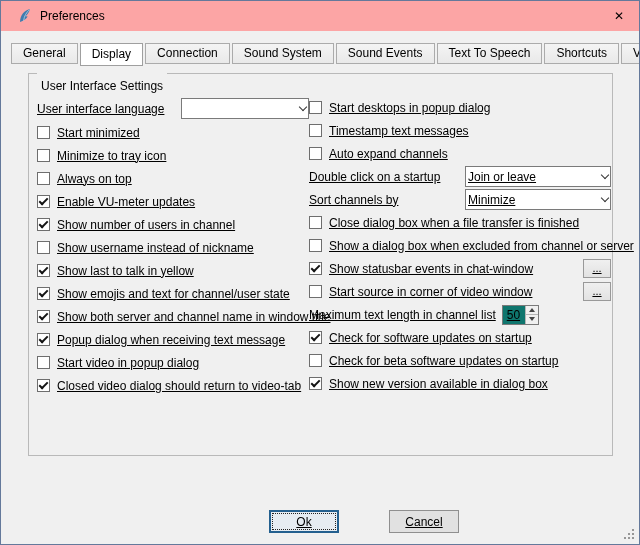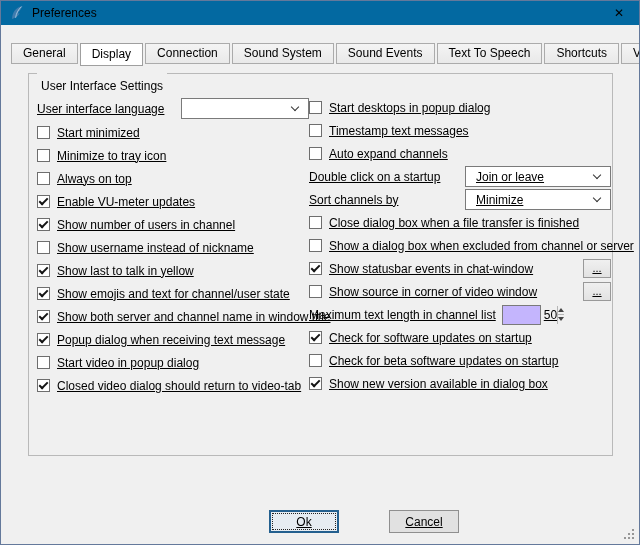--- a/index.html
+++ b/index.html
@@ -1,43 +1,43 @@
 <!DOCTYPE html>
 <html><head>
 <meta charset="utf-8">
 <style>
   *{box-sizing:border-box;margin:0;padding:0;}
   html,body{width:640px;height:545px;}
   body{font-family:"Liberation Sans","DejaVu Sans",sans-serif;font-size:12px;color:#000;background:#fff;}
   .window{position:relative;width:640px;height:545px;background:#f0f0f0;border:1px solid #64799b;overflow:hidden;}
-  .titlebar{height:24px;background:#0369a1;display:flex;align-items:center;padding-left:8px;}
+  .titlebar{height:30px;background:#fca5a5;display:flex;align-items:center;padding-left:16px;}
   .app-icon{width:16px;height:16px;margin-right:7px;display:inline-flex;}
   .title{font-size:12px;}
   .close{margin-left:auto;width:40px;height:100%;display:flex;align-items:center;justify-content:center;font-family:"DejaVu Sans",sans-serif;font-size:12px;cursor:default;}
   .tabbar{position:absolute;top:42px;left:10px;right:5px;height:23px;display:flex;align-items:flex-start;}
   .tab{height:21px;line-height:19px;padding:0 11px;background:linear-gradient(#f4f4f4,#e9e9e9);border:1px solid #ababab;margin-right:2px;white-space:nowrap;cursor:default;}
   .tab.selected{height:23px;line-height:21px;background:#fff;border-color:#9f9f9f;}
   .groupbox{position:absolute;left:27px;top:72px;width:585px;height:383px;border:1px solid #b9b9b9;}
   .group-title{position:absolute;top:-8px;left:8px;background:#f0f0f0;padding:13px 4px;}
   .col{position:absolute;display:flex;flex-direction:column;}
   .col.left{left:8px;top:22px;width:272px;}
   .col.right{left:280px;top:22px;width:302px;}
   .row{height:23px;display:flex;align-items:center;white-space:nowrap;text-decoration:underline;}
   .row.lang{height:25px;justify-content:space-between;}
   .spread{justify-content:space-between;}
   .cbrow{cursor:default;}
   .cb{flex:0 0 13px;width:13px;height:13px;background:#fff;border:1px solid #6e6e6e;margin-right:7px;display:inline-flex;align-items:center;justify-content:center;}
   .cbrow.checked .cb::after{content:"";width:7px;height:3px;border-left:2px solid #141414;border-bottom:2px solid #141414;transform:rotate(-45deg);margin-top:-3px;}
-  .combo{height:21px;background:#fff;border:1px solid #7a7a7a;display:flex;align-items:center;padding:0 10px;}
+  .combo{height:21px;background:#fff;border:1px solid #7a7a7a;display:flex;align-items:center;padding:0 2px;}
   .combo .combo-val{flex:1;overflow:hidden;}
   .chev{flex:0 0 6px;width:6px;height:6px;border-right:1.5px solid #333;border-bottom:1.5px solid #333;transform:rotate(45deg);margin-left:6px;margin-top:-3px;}
   .combo.w128{width:128px;}
   .combo.w146{width:146px;}
   .mini{margin-left:auto;width:28px;height:19px;background:linear-gradient(#f0f0f0,#e2e2e2);border:1px solid #999;font-size:11px;line-height:1;display:flex;align-items:center;justify-content:center;font-family:inherit;}
-  .spin{width:37px;height:20px;background:#c4b5fd;border:1px solid #7a7a7a;display:flex;margin-left:6px;padding-left:37px;}
+  .spin{width:37px;height:20px;background:#0f766e;border:1px solid #7a7a7a;display:flex;margin-left:6px;}
   .spin-val{flex:1;display:flex;align-items:center;padding-left:4px;}
   .spin-btns{width:13px;display:flex;flex-direction:column;border-left:1px solid #b5b5b5;}
   .spin-btn{flex:1;display:flex;align-items:center;justify-content:center;background:#f0f0f0;}
   .spin-btn.up{border-bottom:1px solid #b5b5b5;}
   .spin-btn.up::after{content:"";border-left:3px solid transparent;border-right:3px solid transparent;border-bottom:4px solid #444;}
   .spin-btn.down::after{content:"";border-left:3px solid transparent;border-right:3px solid transparent;border-top:4px solid #444;}
   .footer{position:absolute;left:0;right:0;bottom:11px;display:flex;justify-content:center;gap:14px;padding-left:52px;}
   .btn{width:70px;height:23px;background:#e1e1e1;border:1px solid #8f8f8f;font-family:inherit;font-size:12px;text-decoration:underline;cursor:default;margin-left:36px;}
   .btn.default{border:2px solid #24608f;outline:1px dotted #222;outline-offset:-4px;background:#e6ecf2;}
   .grip{position:absolute;right:4px;bottom:4px;width:11px;height:11px;}
@@ -167,21 +167,21 @@
         <span class="cb"></span>
           <span class="lbl">Show a dialog box when excluded from channel or server</span>
       </div>
       <div class="row cbrow checked">
         <span class="cb"></span>
           <span class="lbl">Show statusbar events in chat-window</span>
         <button class="mini">...</button>
       </div>
       <div class="row cbrow">
         <span class="cb"></span>
-          <span class="lbl">Show source in corner of video window</span>
+          <span class="lbl">Start source in corner of video window</span>
         <button class="mini">...</button>
       </div>
       <div class="row">
         <span class="lbl">Maximum text length in channel list</span>
         <div class="spin">
           <span class="spin-val">50</span>
           <span class="spin-btns">
             <span class="spin-btn up"></span>
             <span class="spin-btn down"></span>
           </span>

